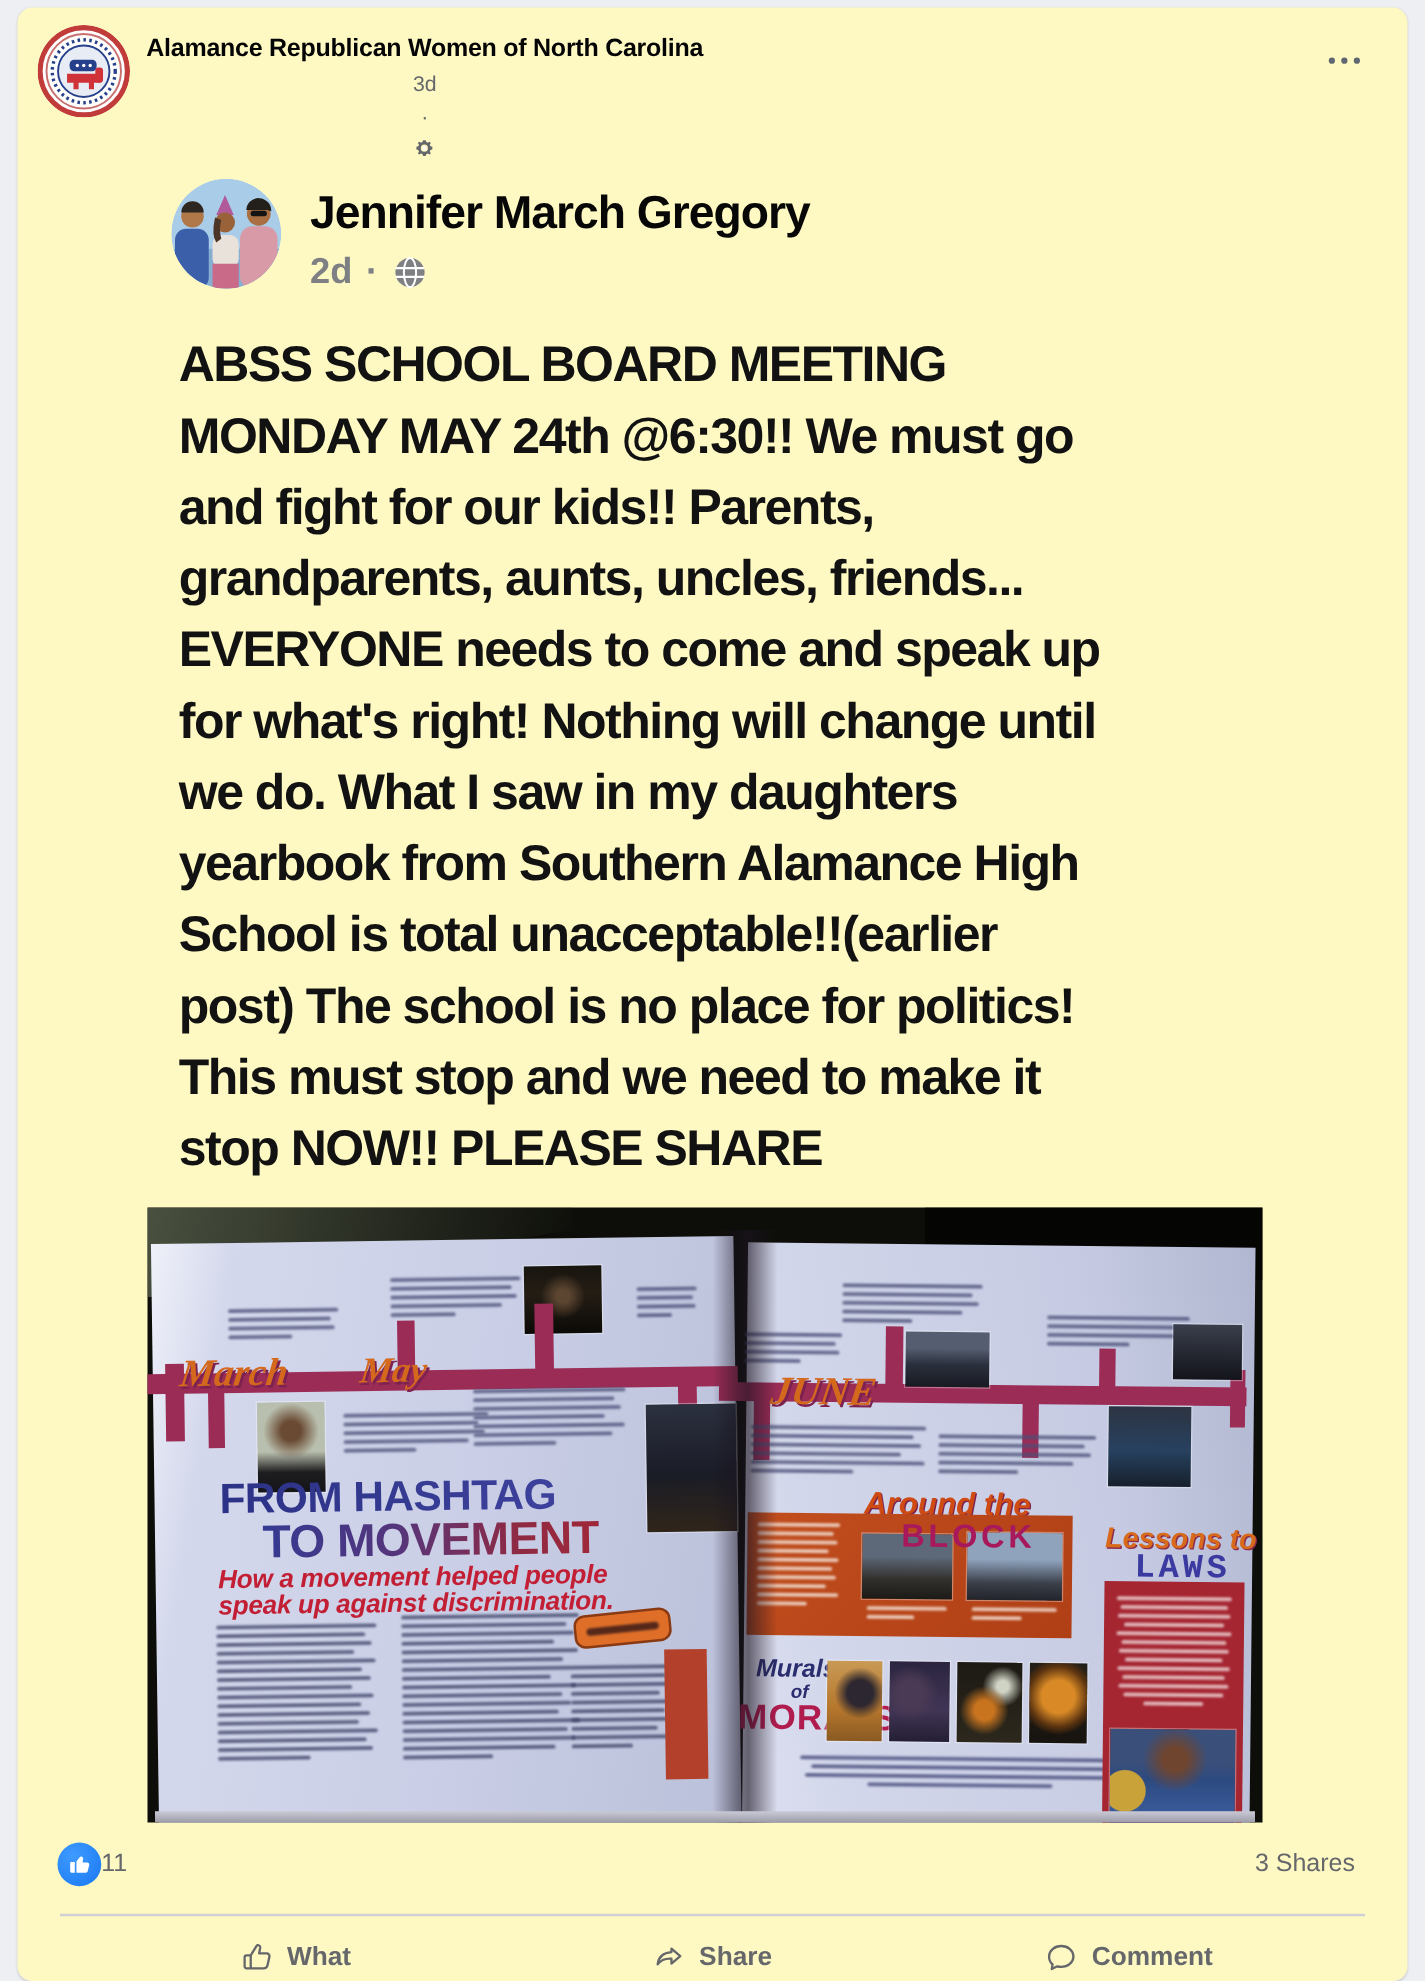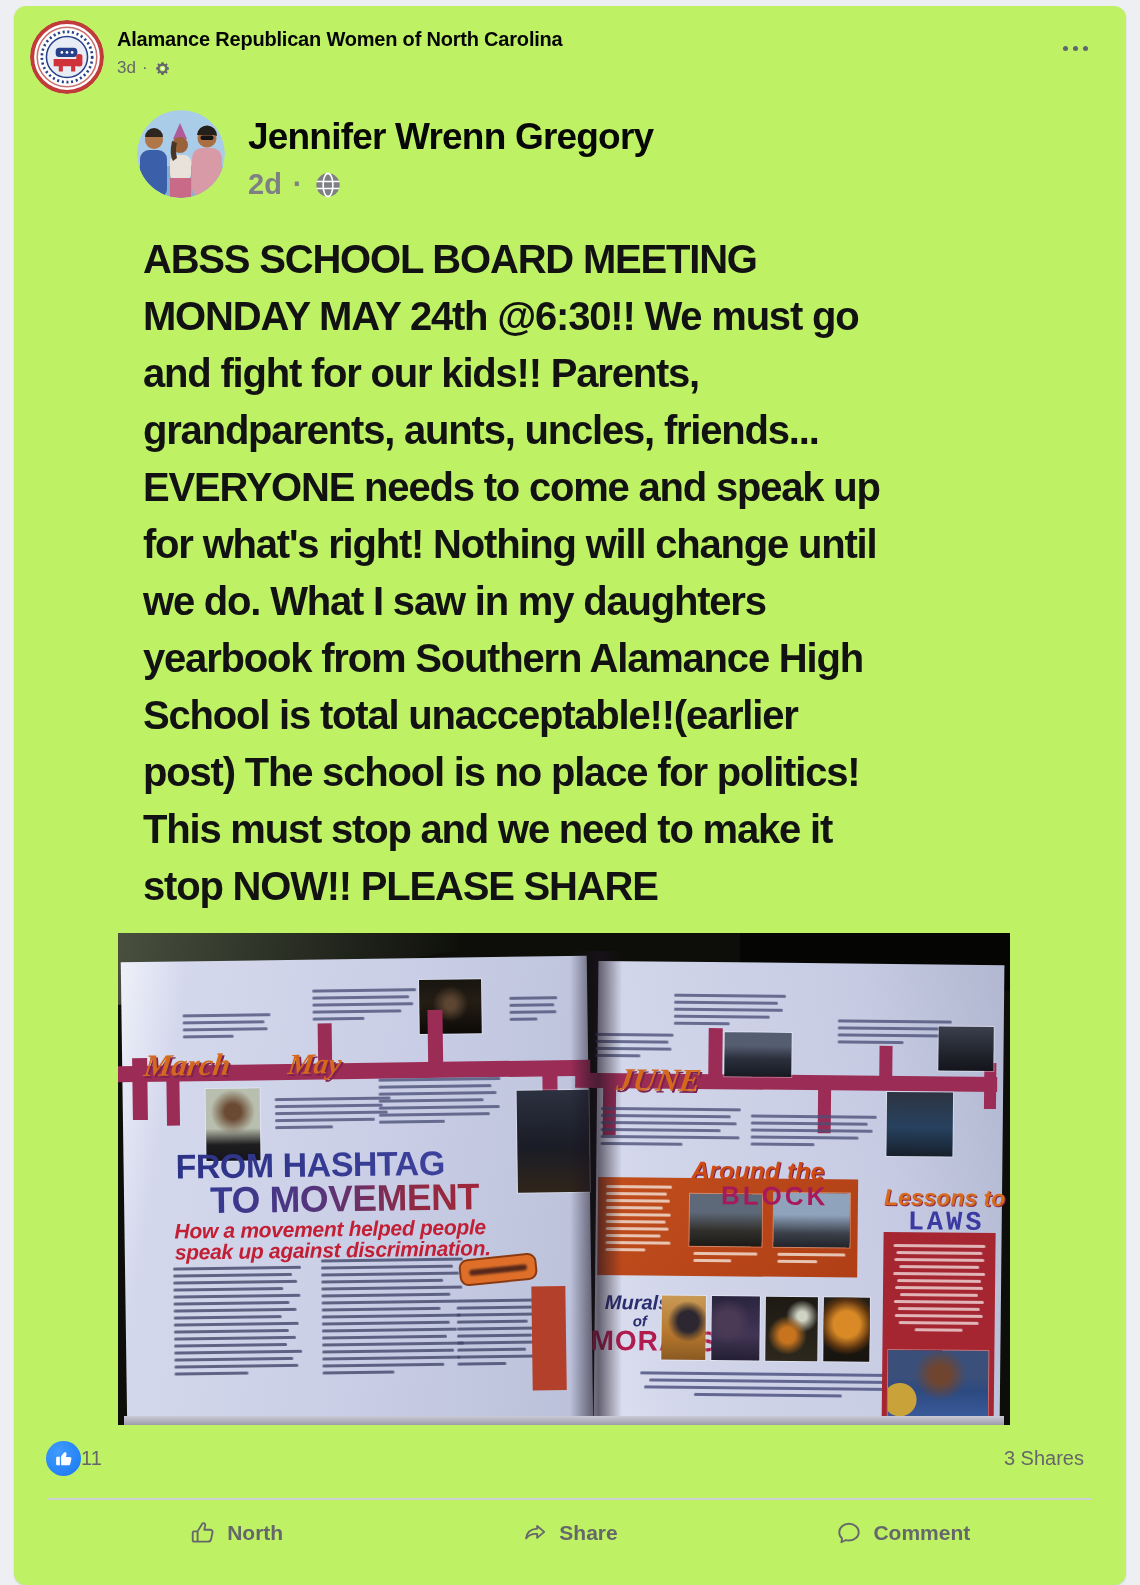--- a/index.html
+++ b/index.html
@@ -1,27 +1,27 @@
 <!DOCTYPE html>
 <html><head>
 <meta charset="utf-8">
 <style>
   * { box-sizing: border-box; margin: 0; padding: 0; }
   html,body { width:1140px; height:1585px; overflow:hidden; }
   body { background:#edeff3; font-family:"Liberation Sans","DejaVu Sans",sans-serif; }
 
-  .card { position:relative; margin:6px 14px 0; background:#bef264; border-radius:12px;
+  .card { position:relative; margin:6px 14px 0; background:#fef9c3; border-radius:12px;
           box-shadow:0 1px 2px rgba(0,0,0,.12); height:1579px; overflow:hidden; }
 
   
   .post-header { display:flex; align-items:flex-start; padding:14px 20px 4px 16px; }
   .org-avatar { width:74px; height:74px; flex:0 0 74px; border-radius:50%; overflow:hidden; }
   .header-text { margin-left:13px; padding-top:8px; }
   .org-name { font-size:20px; font-weight:700; color:#050505; letter-spacing:-.2px; }
-  .meta { margin-top:7px; display:flex; align-items:center; gap:6px; color:#65676b; font-size:17px; }
+  .meta { margin-top:7px; display:flex; align-items:center; gap:6px; color:#65676b; font-size:17px;flex-direction:column; }
   .menu-dots { margin-left:auto; margin-top:26px; margin-right:28px; width:5px; height:5px;
                border-radius:50%; background:#606770; box-shadow:10px 0 0 #606770,-10px 0 0 #606770; cursor:pointer; }
 
   
   .shared { margin-left:104px; width:892px; }
   .shared-header { display:flex; gap:23px; padding:12px 0 0 19px; }
   .shared-avatar { width:88px; height:88px; flex:0 0 88px; border-radius:50%; overflow:hidden; }
   .shared-name { font-size:37px; font-weight:700; color:#070707; letter-spacing:-.8px; padding-top:6px; }
   .shared-meta { margin-top:10px; display:flex; align-items:center; gap:11px; color:#7e8084; font-size:29px; font-weight:700; }
   .shared-body { margin:30px 0 0 25px; font-size:40px; line-height:57px; font-weight:700;
@@ -139,21 +139,21 @@
             <circle cx="43" cy="35" r="8" fill="#9a6238"></circle>
             <path d="M35 31q-3 14 1 20l4-3q-2-8 0-15z" fill="#4a3526"></path>
             <rect x="55" y="38" width="30" height="50" rx="10" fill="#d89aa6"></rect>
             <circle cx="70" cy="28" r="9.5" fill="#a96f42"></circle>
             <path d="M60 25a10 10 0 0120 1l-3-1z" fill="#23201c"></path>
             <rect x="63.5" y="25.5" width="13" height="4.5" rx="2" fill="#141414"></rect>
           </g>
         </svg>
       </div>
       <div>
-        <div class="shared-name">Jennifer Wrenn Gregory</div>
+        <div class="shared-name">Jennifer March Gregory</div>
         <div class="shared-meta">
           <span>2d</span>
           <span>·</span>
           <svg width="28" height="28" viewBox="0 0 24 24">
             <circle cx="12" cy="12" r="10" fill="#7e8084"></circle>
             <g stroke="#fff" stroke-width="1.4" fill="none">
               <ellipse cx="12" cy="12" rx="4.2" ry="10"></ellipse>
               <path d="M2.3 9h19.4M2.3 15h19.4"></path>
             </g>
           </svg>
@@ -416,21 +416,21 @@
     <span class="share-count">3 Shares</span>
   </div>
 
   <div class="divider"></div>
 
   <div class="actions">
     <div class="action">
       <svg width="26" height="26" viewBox="0 0 24 24">
         <path d="M7 10.5V20H3.8c-.7 0-1.3-.6-1.3-1.3v-6.9c0-.7.6-1.3 1.3-1.3H7zm0 0l4.2-6.9c.4-.7 1.3-.9 2-.5.6.3.9 1 .8 1.7L13.2 9h5.6c1.3 0 2.3 1.2 2 2.5l-1.4 6.2c-.3 1.3-1.5 2.3-2.9 2.3H7" fill="none" stroke="#65676b" stroke-width="1.7" stroke-linejoin="round" stroke-linecap="round"></path>
       </svg>
-      <span>North</span>
+      <span>What</span>
     </div>
     <div class="action">
       <svg width="26" height="26" viewBox="0 0 24 24">
         <path d="M14 5.5l6.5 5.5L14 16.5v-3.6c-4.6-.3-7.9 1-10.2 4.1.6-5 3.6-8.6 10.2-9V5.5z" fill="none" stroke="#65676b" stroke-width="1.7" stroke-linejoin="round"></path>
       </svg>
       <span>Share</span>
     </div>
     <div class="action">
       <svg width="26" height="26" viewBox="0 0 24 24">
         <path d="M12 3.5c5 0 9 3.4 9 7.7s-4 7.7-9 7.7c-1 0-2-.1-2.9-.4L5 20.5l.6-3.4C4 15.7 3 13.7 3 11.2c0-4.3 4-7.7 9-7.7z" fill="none" stroke="#65676b" stroke-width="1.7" stroke-linejoin="round"></path>

